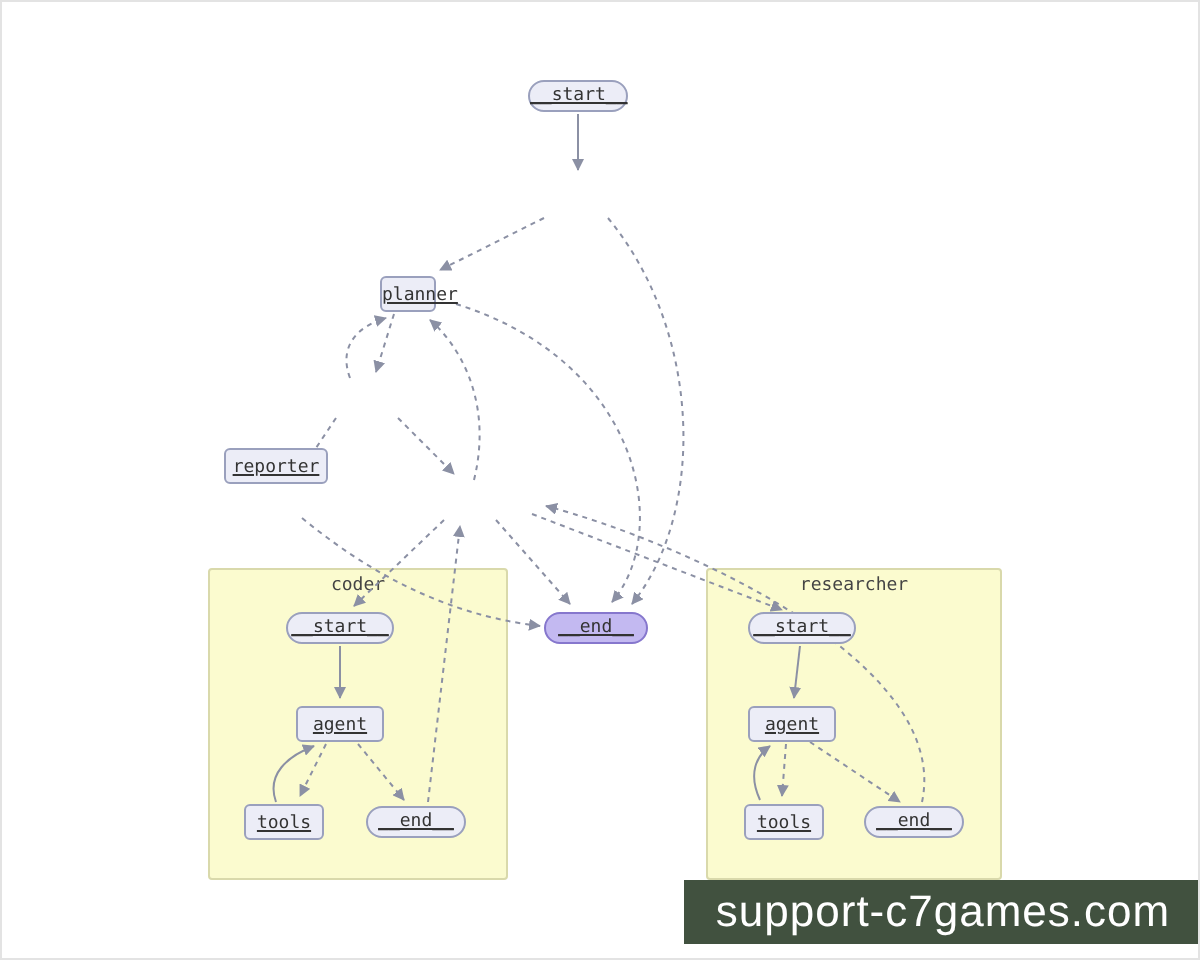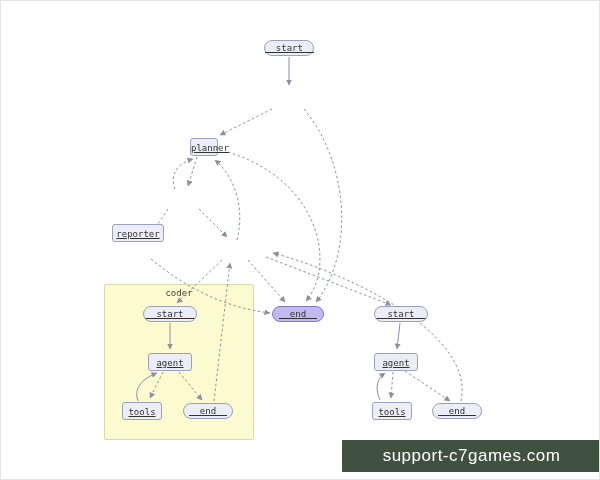--- a/index.html
+++ b/index.html
@@ -34,31 +34,34 @@
   .pill{border-radius:9px;height:16px;line-height:15px;}
   .end-node{
     background:var(--end-fill,#c3b9f1);
     border-color:var(--end-border,#8677cd);
   }
   #watermark{
     position:absolute;left:341px;top:439px;width:259px;height:32px;
     background:var(--watermark-bg,#41513f);
     color:var(--watermark-text,#ffffff);
     font-family:"Liberation Sans",sans-serif;
-    font-size:17px;display:flex;align-items:center;justify-content:center;
+    font-size:22px;display:flex;align-items:center;justify-content:center;
     z-index:4;letter-spacing:0.5px;
   }
 </style>
 </head>
 <body>
 
 <div id="canvas">
 
   <div class="subgraph" style="left:103px;top:283px;width:148px;height:154px;">
     <div class="subgraph-title">coder</div>
+  </div>
+  <div class="subgraph" style="left:352px;top:283px;width:146px;height:154px;">
+    <div class="subgraph-title">researcher</div>
   </div>
 
   <svg id="edges" width="600" height="480">
     <defs>
       <marker id="arrow" markerWidth="6" markerHeight="6" refX="5.5" refY="3" orient="auto">
         <path d="M0,0 L6,3 L0,6 z" fill="#8b90a4"></path>
       </marker>
     </defs>
 
     <path class="edge" d="M288,56 L288,84" marker-end="url(#arrow)"></path>

